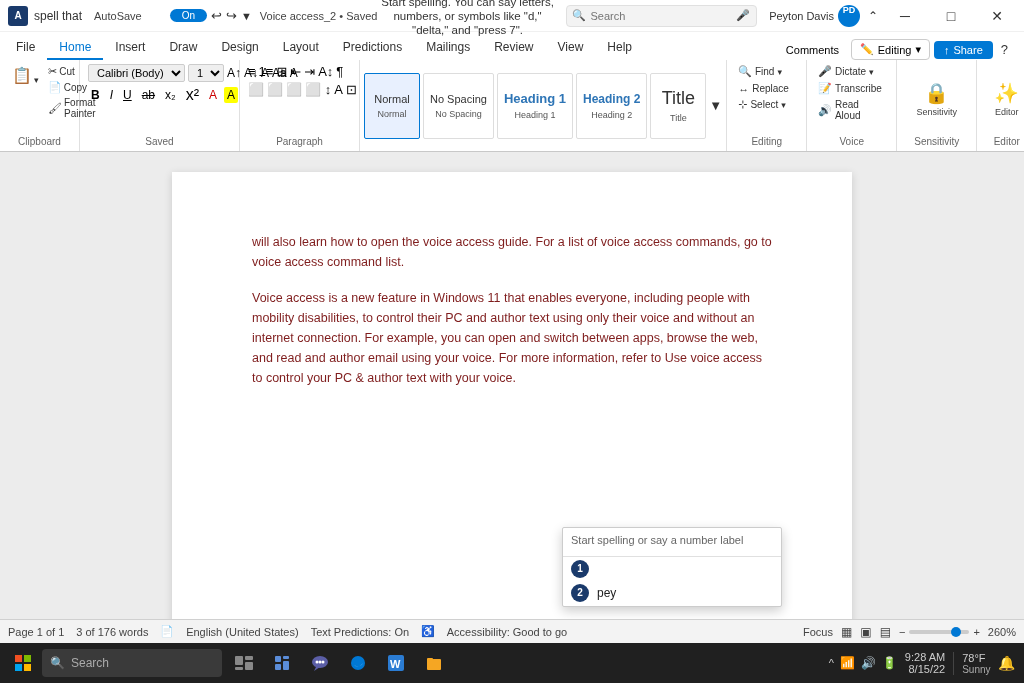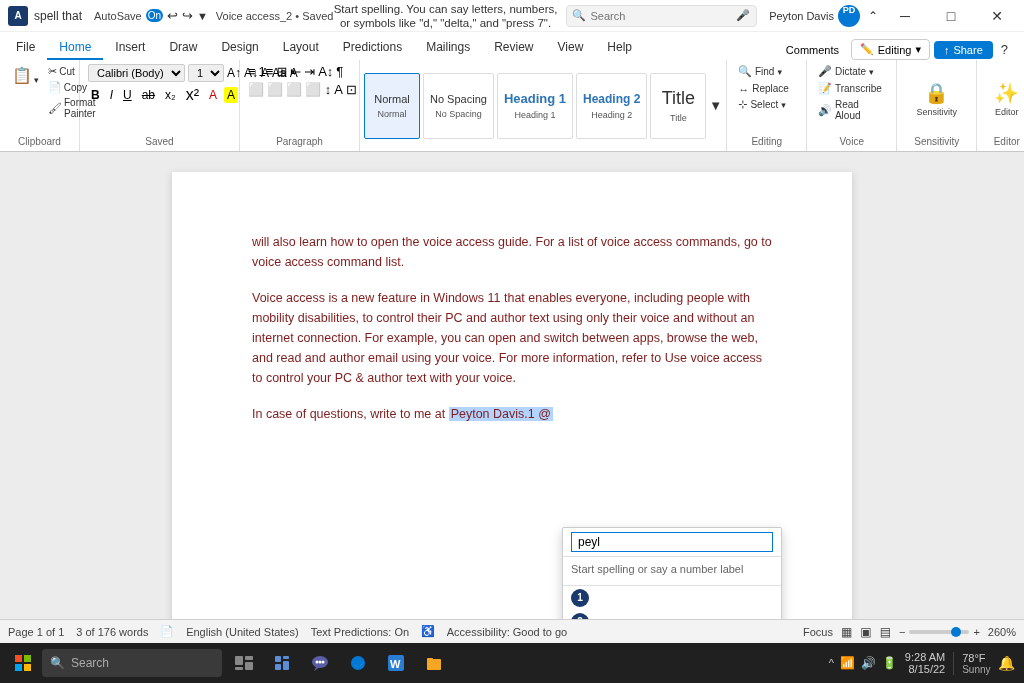--- a/index.html
+++ b/index.html
@@ -359,21 +359,21 @@
     <div class="title-row">
       <div class="title-left">
         <div class="taskbar-icon" style="width:20px;height:20px;background:#1a3a6b;border-radius:3px;display:flex;align-items:center;justify-content:center;">
           <span style="color:white;font-size:10px;font-weight:bold;">A</span>
         </div>
         <span style="font-size:12px;color:#333;">spell that</span>
       </div>
 
       <div style="display:flex;align-items:center;gap:4px;padding-left:4px;">
         <span style="font-size:11px;color:#444;">AutoSave</span>
-        <div style="background:#0078d4;color:white;border-radius:10px;padding:1px 2px;font-size:10px;cursor:pointer;">
+        <div style="background:#0078d4;color:white;border-radius:10px;padding:1px 12px;font-size:10px;cursor:pointer;margin-left:24px;">
           <span>On</span>
         </div>
         <span style="font-size:13px;cursor:pointer;color:#333;">↩</span>
         <span style="font-size:13px;cursor:pointer;color:#333;">↪</span>
         <span style="font-size:11px;cursor:pointer;color:#333;">▼</span>
       </div>
 
       <div style="margin-left:8px;">
         <span style="font-size:11px;color:#444;">Voice access_2 • Saved</span>
       </div>
@@ -604,29 +604,22 @@
   </div>
 
   <div class="main-area">
     <div class="document-area">
       <div class="document-page">
 
         <p class="doc-text">will also learn how to open the voice access guide. For a list of voice access commands, go to voice access command list.</p>
 
         <p class="doc-text">Voice access is a new feature in Windows 11 that enables everyone, including people with mobility disabilities, to control their PC and author text using only their voice and without an internet connection. For example, you can open and switch between apps, browse the web, and read and author email using your voice. For more information, refer to Use voice access to control your PC &amp; author text with your voice.</p>
 
-        <p class="doc-text">
-          <span>In case of questions, write to me at</span>
-          <span class="doc-highlight" style="background:#b3d4ff;padding:0 2px;">Peyton Davis.1 @</span>
-        </p>
 
         <div class="autocomplete-popup">
-          <div class="autocomplete-input-row">
-            <input class="autocomplete-input-box" type="text" value="peyl" style="">
-          </div>
           <div class="autocomplete-hint">Start spelling or say a number label</div>
 
           <div class="autocomplete-item">
             <div class="autocomplete-number">1</div>
             <span></span>
           </div>
           <div class="autocomplete-item">
             <div class="autocomplete-number">2</div>
             <span>pey</span>
           </div>

